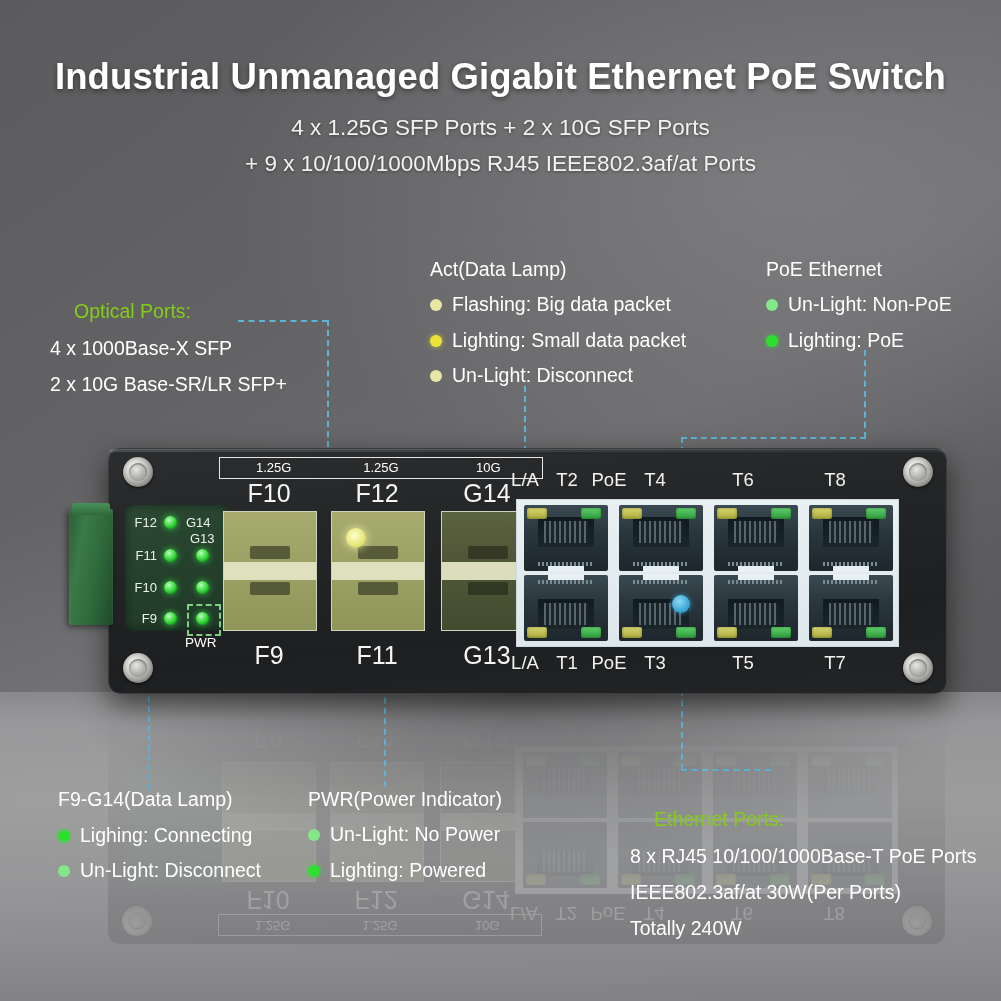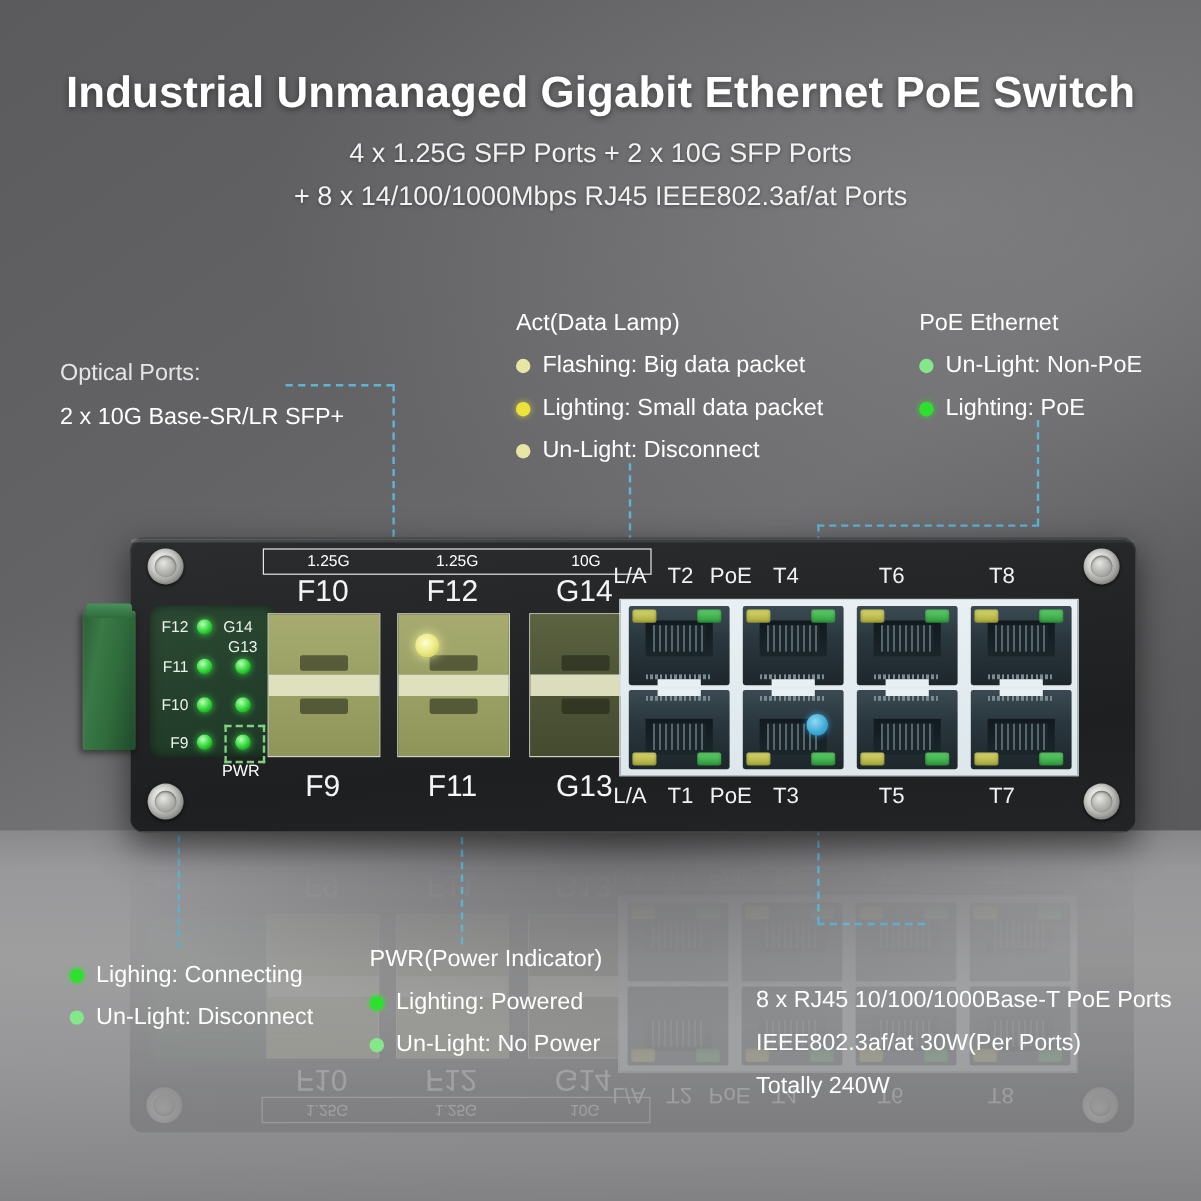--- a/index.html
+++ b/index.html
@@ -27,21 +27,21 @@
   
   .header{position:absolute;left:0;right:0;top:56px;text-align:center;}
   .title{font-size:36.5px;font-weight:bold;color:#fff;letter-spacing:.1px;
      text-shadow:0 2px 5px rgba(0,0,0,.45);white-space:nowrap;}
   .sub{font-size:22.5px;color:#f2f2f2;margin-top:17px;text-shadow:0 1px 3px rgba(0,0,0,.4);}
   .sub2{font-size:22.5px;color:#f2f2f2;margin-top:10px;text-shadow:0 1px 3px rgba(0,0,0,.4);}
 
   
   .ann{position:absolute;color:#fff;}
   .ann .head{font-size:19.5px;margin-bottom:9px;white-space:nowrap;}
-  .ann .head.cyan{color:#e5e5e5;}
+  .ann .head.cyan{color:#84cc16;margin-left:24px;}
   .ann .line{font-size:19.5px;white-space:nowrap;margin-bottom:9px;}
   .ann .bullet-row{display:flex;align-items:center;margin-bottom:9px;white-space:nowrap;}
   .dot{width:12px;height:12px;border-radius:50%;margin-right:10px;flex:none;display:inline-block;}
   .dot.green  {background:#2ee02e;box-shadow:0 0 5px rgba(50,230,50,.75);}
   .dot.green-dim{background:#84e88a;}
   .dot.yellow {background:#ece33a;box-shadow:0 0 5px rgba(236,227,58,.7);}
   .dot.yellow-dim{background:#e7e6a4;}
   .ann .bullet-row span.txt{font-size:19.5px;}
 
   
@@ -148,21 +148,21 @@
 
 <div id="root">
 
   <div class="bg"></div>
   <div class="bg-floor"></div>
   <div class="bg-floor-shade"></div>
 
   <div class="header">
     <div class="title">Industrial Unmanaged Gigabit Ethernet PoE Switch</div>
     <div class="sub">4 x 1.25G SFP Ports + 2 x 10G SFP Ports</div>
-    <div class="sub2">+ 8 x 14/100/1000Mbps RJ45 IEEE802.3af/at Ports</div>
+    <div class="sub2">+ 9 x 10/100/1000Mbps RJ45 IEEE802.3af/at Ports</div>
   </div>
 
   <div class="dashh" style="left:238px;top:320px;width:90px;"></div>
   <div class="dashv" style="left:327px;top:320px;height:198px;"></div>
 
   <div class="dashv" style="left:524px;top:386px;height:126px;"></div>
 
   <div class="dashv" style="left:864px;top:350px;height:88px;"></div>
   <div class="dashh" style="left:681px;top:437px;width:185px;"></div>
   <div class="dashv" style="left:681px;top:437px;height:76px;"></div>
@@ -171,20 +171,21 @@
 
   <div class="dashv" style="left:198px;top:648px;height:40px;"></div>
   <div class="dashh" style="left:198px;top:687px;width:187px;"></div>
   <div class="dashv" style="left:384px;top:687px;height:100px;"></div>
 
   <div class="dashv" style="left:681px;top:690px;height:80px;"></div>
   <div class="dashh" style="left:681px;top:769px;width:90px;"></div>
 
   <div class="ann" style="left:50px;top:300px;">
     <div class="head cyan">Optical Ports:</div>
+    <div class="line" style="margin-top:14px;">4 x 1000Base-X SFP</div>
     <div class="line" style="margin-top:13px;">2 x 10G Base-SR/LR SFP+</div>
   </div>
 
   <div class="ann" style="left:430px;top:258px;">
     <div class="head">Act(Data Lamp)</div>
     <div class="bullet-row" style="margin-top:12px;">
       <span class="dot yellow-dim"></span>
       <span class="txt">Flashing: Big data packet</span>
     </div>
     <div class="bullet-row" style="margin-top:13px;">
@@ -497,41 +498,43 @@
     </div>
     <div class="rjlabel-bot" style="left:392px;width:48px;">L/A</div>
     <div class="rjlabel-bot" style="left:434px;width:48px;">T1</div>
     <div class="rjlabel-bot" style="left:474px;width:52px;">PoE</div>
     <div class="rjlabel-bot" style="left:522px;width:48px;">T3</div>
     <div class="rjlabel-bot" style="left:610px;width:48px;">T5</div>
     <div class="rjlabel-bot" style="left:702px;width:48px;">T7</div>
   </div>
 
   <div class="ann" style="left:58px;top:788px;">
+    <div class="head">F9-G14(Data Lamp)</div>
     <div class="bullet-row" style="margin-top:13px;">
       <span class="dot green"></span>
       <span class="txt">Lighing: Connecting</span>
     </div>
     <div class="bullet-row" style="margin-top:12px;">
       <span class="dot green-dim"></span>
       <span class="txt">Un-Light: Disconnect</span>
     </div>
   </div>
 
   <div class="ann" style="left:308px;top:788px;">
     <div class="head">PWR(Power Indicator)</div>
+    <div class="bullet-row" style="margin-top:12px;">
+      <span class="dot green-dim"></span>
+      <span class="txt">Un-Light: No Power</span>
+    </div>
     <div class="bullet-row" style="margin-top:13px;">
       <span class="dot green"></span>
       <span class="txt">Lighting: Powered</span>
     </div>
-    <div class="bullet-row" style="margin-top:12px;">
-      <span class="dot green-dim"></span>
-      <span class="txt">Un-Light: No Power</span>
-    </div>
   </div>
 
   <div class="ann" style="left:630px;top:808px;">
+    <div class="head cyan">Ethernet Ports:</div>
     <div class="line" style="margin-top:14px;">8 x RJ45 10/100/1000Base-T PoE Ports</div>
     <div class="line" style="margin-top:13px;">IEEE802.3af/at  30W(Per Ports)</div>
     <div class="line" style="margin-top:13px;">Totally 240W</div>
   </div>
 
 </div>
 
 </body></html>

